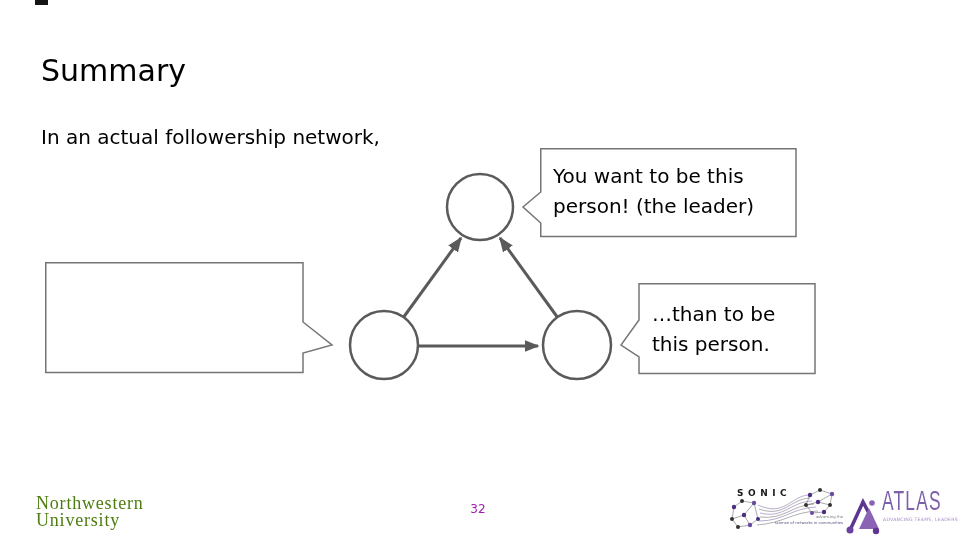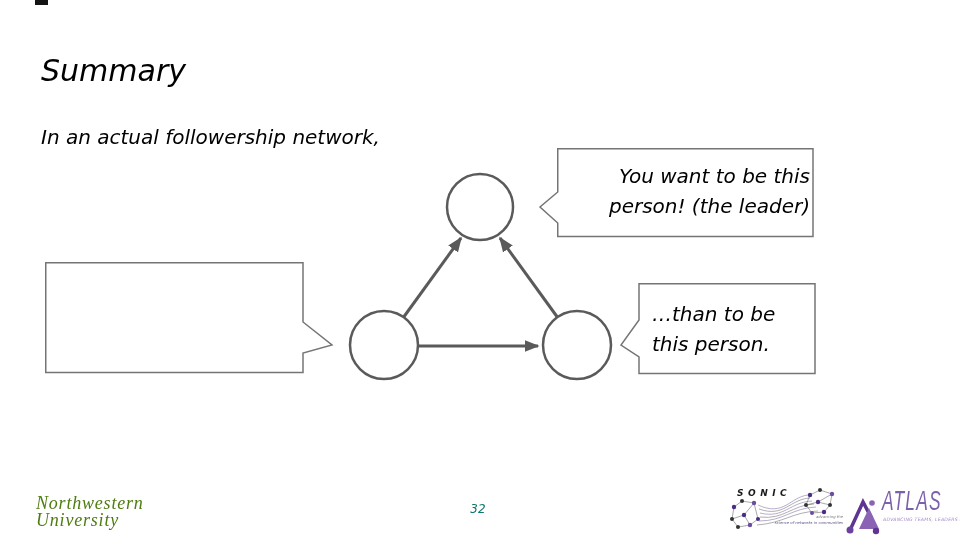--- a/index.html
+++ b/index.html
@@ -1,33 +1,33 @@
 <!DOCTYPE html>
 <html><head>
 <meta charset="utf-8">
 <style>
   html,body{margin:0;padding:0;background:#e6e6e6;}
   .slide{position:relative;width:960px;height:540px;background:#ffffff;overflow:hidden;
-         font-family:"DejaVu Sans",sans-serif;color:#000;font-style:italic;}
+         font-family:"DejaVu Sans",sans-serif;color:#000;}
   .edge-mark{position:absolute;left:35px;top:0;width:13px;height:5px;background:#151515;}
   .title{position:absolute;left:41px;top:54px;font-size:30px;line-height:34px;}
   .intro{position:absolute;left:41px;top:125px;font-size:20px;}
   .note{position:absolute;left:40px;top:421px;font-size:20.5px;line-height:31px;white-space:pre-line;}
   .diagram{position:absolute;left:340px;top:160px;}
   .callout{position:absolute;}
   .callout svg{position:absolute;left:0;top:0;overflow:visible;}
   .callout .txt{position:absolute;font-size:20px;line-height:30px;white-space:pre-line;}
   .co-backup{left:45px;top:262px;width:292px;height:112px;}
   .co-backup .txt{left:12px;top:14px;width:250px;}
-  .co-leader{left:537px;top:148px;width:282px;height:90px;text-align:right;}
+  .co-leader{left:520px;top:148px;width:282px;height:90px;}
   .co-leader .txt{left:33px;top:13px;width:240px;}
   .co-follower{left:618px;top:283px;width:202px;height:88px;}
   .co-follower .txt{left:34px;top:16px;width:160px;}
   .pagenum{position:absolute;left:440px;top:502px;width:76px;text-align:center;
-           font-size:12px;color:#0f766e;}
+           font-size:12px;color:#a21caf;}
   .nw{position:absolute;left:36px;top:495px;font-family:"Liberation Serif",serif;
       font-size:18px;line-height:17px;letter-spacing:0.8px;color:#4d7c0f;white-space:pre-line;}
   .sonic{position:absolute;left:726px;top:485px;width:120px;height:52px;}
   .atlas{position:absolute;left:845px;top:488px;width:110px;height:50px;}
   .atlas .icon{position:absolute;left:0;top:2px;}
   .atlas .word{position:absolute;left:37px;top:-3px;font-family:"Liberation Sans",sans-serif;
                font-size:28px;font-weight:400;letter-spacing:2px;color:#7d60aa;
                transform:scaleX(0.62);transform-origin:left top;white-space:nowrap;}
   .atlas .tag{position:absolute;left:38px;top:29px;font-size:4.6px;letter-spacing:0.25px;
               color:#a488c9;white-space:nowrap;}

